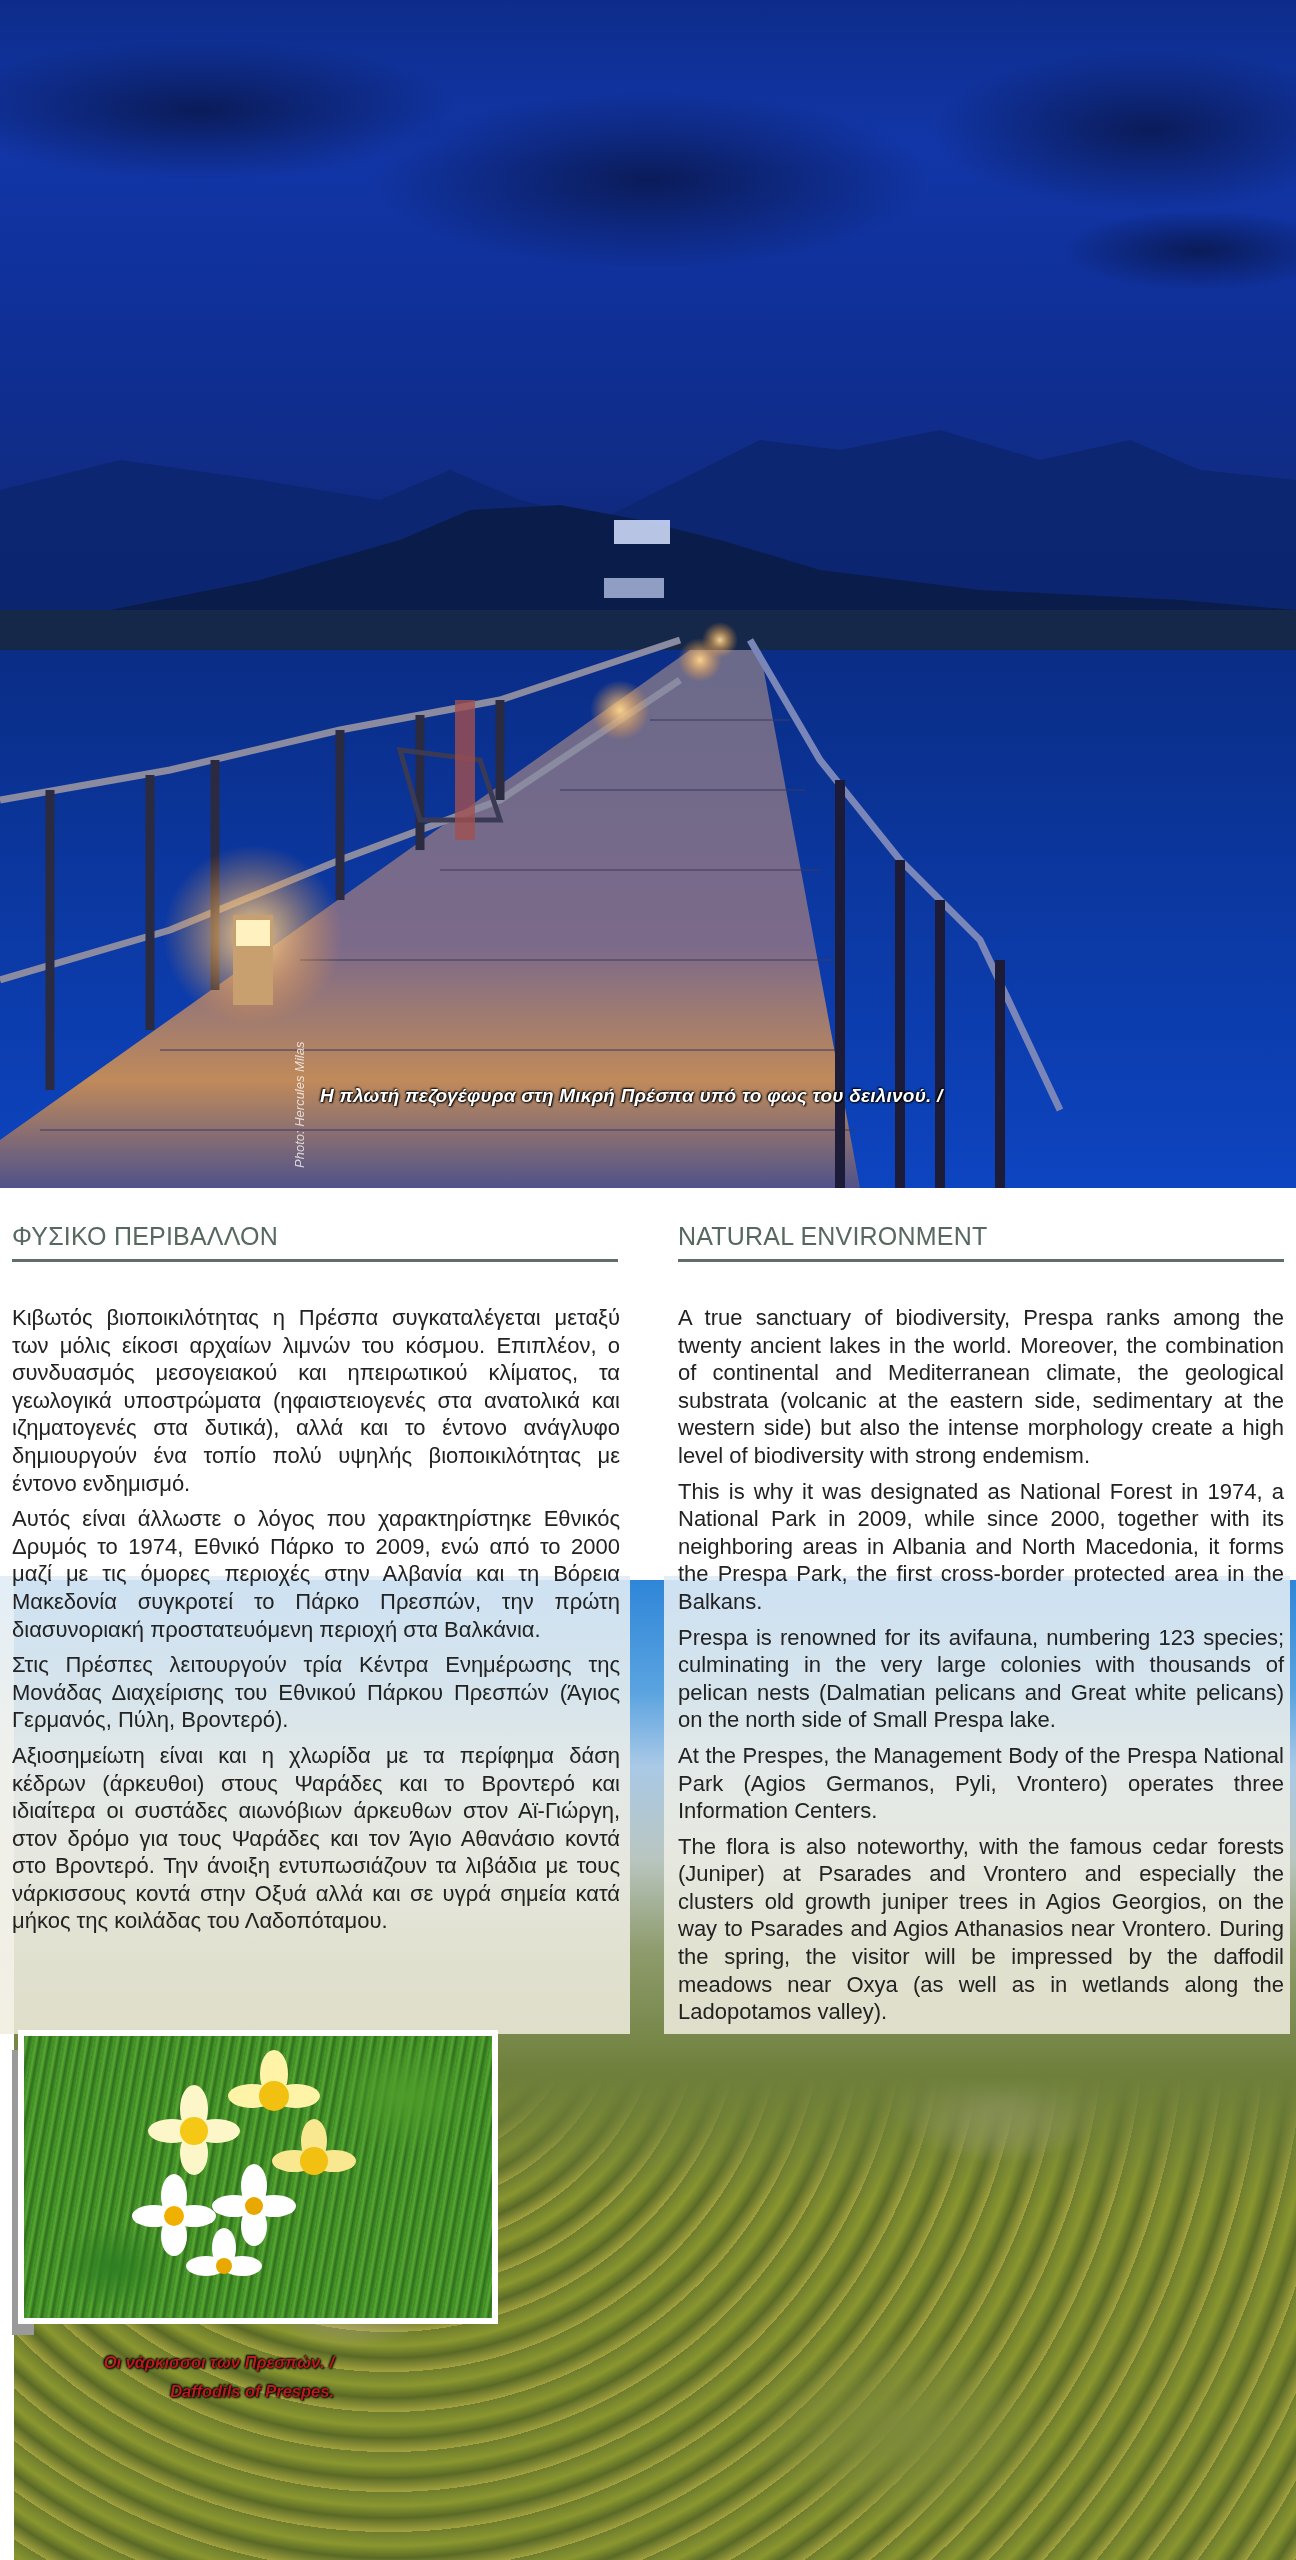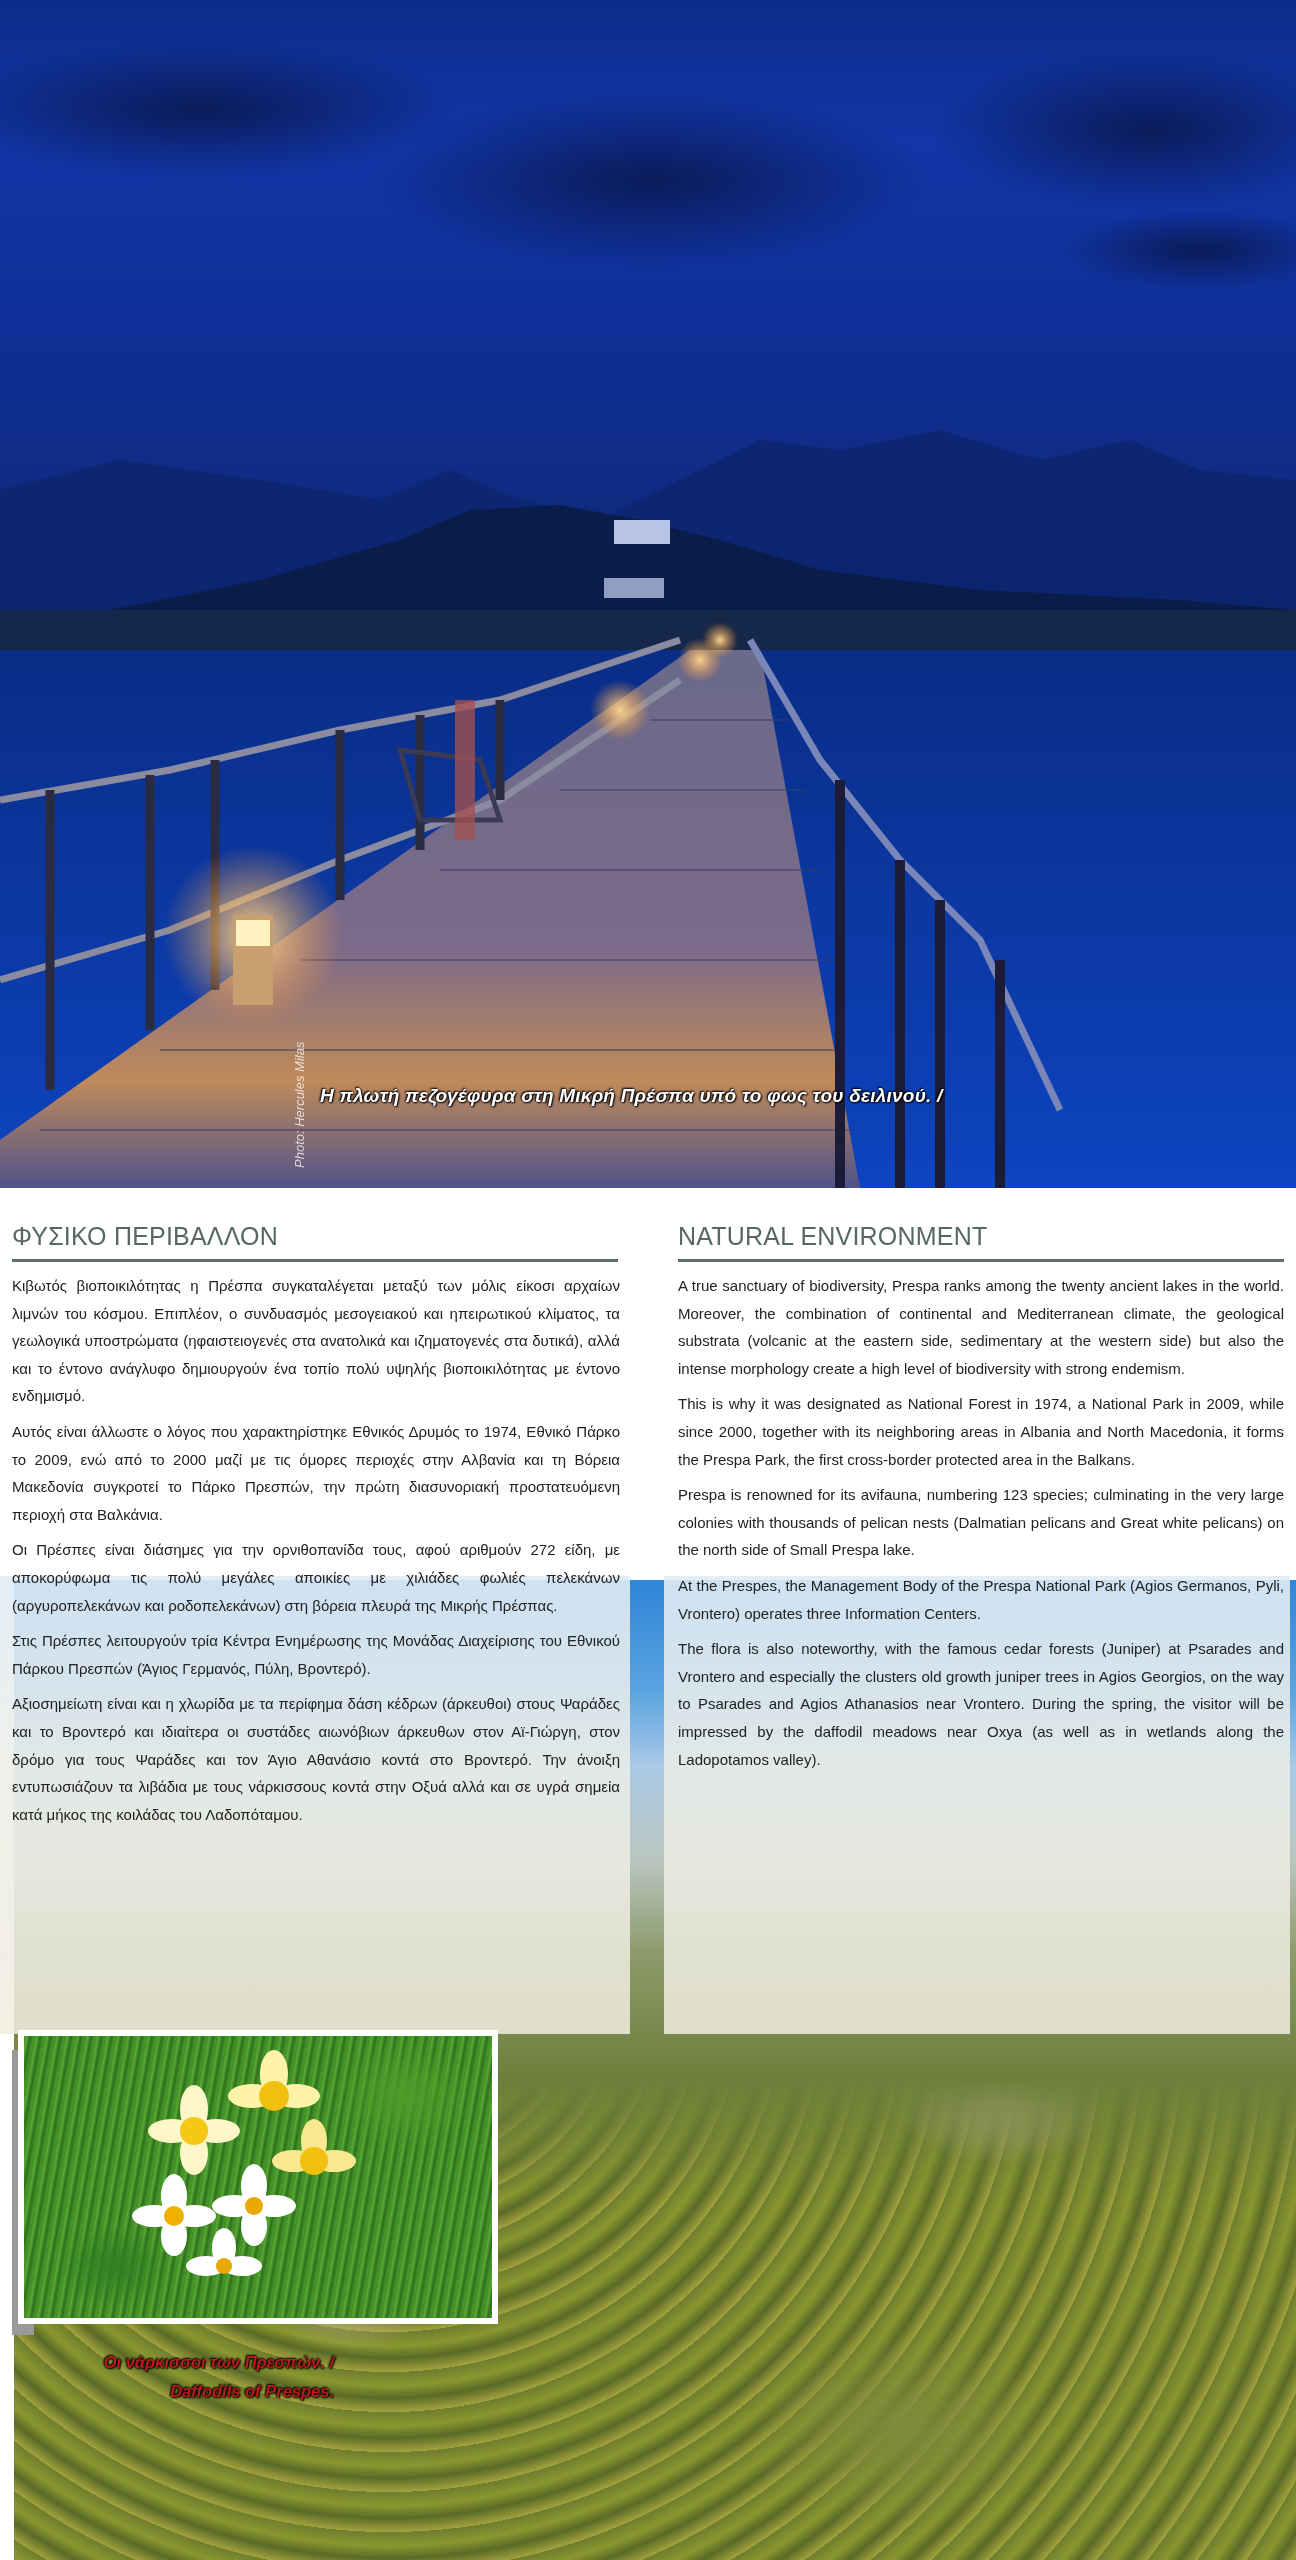--- a/index.html
+++ b/index.html
@@ -37,21 +37,21 @@
     .panel-gr-bot { left: 0; top: 1576px; width: 630px; height: 458px; background: linear-gradient(180deg, rgba(224,236,246,0.9) 0%, rgba(236,238,232,0.86) 40%, rgba(240,236,222,0.86) 100%); }
     .panel-en-bot { left: 664px; top: 1576px; width: 626px; height: 458px; background: linear-gradient(180deg, rgba(224,236,246,0.9) 0%, rgba(236,238,232,0.86) 40%, rgba(240,236,222,0.86) 100%); }
 
     .heading { position: absolute; font-size: 25px; color: #56685f; letter-spacing: 0.2px; font-weight: normal; }
     .heading-gr { left: 12px; top: 1222px; text-align: right; }
     .heading-en { left: 678px; top: 1222px; }
     .rule { position: absolute; height: 3px; background: #5f6e67; }
     .rule-gr { left: 12px; top: 1259px; width: 606px; }
     .rule-en { left: 678px; top: 1259px; width: 606px; }
 
-    .body-text { position: absolute; font-size: 15px; line-height: 27.6px; color: #222; text-align: justify; }
+    .body-text { position: absolute; font-size: 22px; line-height: 27.6px; color: #222; text-align: justify; margin-top: 32px; }
     .body-gr { left: 12px; top: 1272px; width: 608px; }
     .body-en { left: 678px; top: 1272px; width: 606px; }
     .body-text p { margin-bottom: 8px; hyphens: auto; }
 
     
     .inset-shadow { position: absolute; left: 12px; top: 2050px; width: 22px; height: 285px; background: #9a9a9a; }
     .inset { position: absolute; left: 18px; top: 2030px; width: 480px; height: 294px; background: #ffffff; padding: 6px; }
     .inset-photo { width: 100%; height: 100%; overflow: hidden; position: relative;
       background:
         radial-gradient(ellipse 80px 60px at 90px 230px, #2f7f23 0%, transparent 70%),
@@ -160,21 +160,20 @@
 <div class="panel-bg panel-gr-top"></div>
 <div class="panel-bg panel-en-top"></div>
 <div class="panel-bg panel-gr-bot"></div>
 <div class="panel-bg panel-en-bot"></div>
 
 <h2 class="heading heading-gr">ΦΥΣΙΚΟ ΠΕΡΙΒΑΛΛΟΝ</h2>
 <div class="rule rule-gr"></div>
 <div class="body-text body-gr" lang="el">
   <p>Κιβωτός βιοποικιλότητας η Πρέσπα συγκαταλέγεται μεταξύ των μόλις είκοσι αρχαίων λιμνών του κόσμου. Επιπλέον, ο συνδυασμός μεσογειακού και ηπειρωτικού κλίματος, τα γεωλογικά υποστρώματα (ηφαιστειογενές στα ανατολικά και ιζηματογενές στα δυτικά), αλλά και το έντονο ανάγλυφο δημιουργούν ένα τοπίο πολύ υψηλής βιοποικιλότητας με έντονο ενδημισμό.</p>
   <p>Αυτός είναι άλλωστε ο λόγος που χαρακτηρίστηκε Εθνικός Δρυμός το 1974, Εθνικό Πάρκο το 2009, ενώ από το 2000 μαζί με τις όμορες περιοχές στην Αλβανία και τη Βόρεια Μακεδονία συγκροτεί το Πάρκο Πρεσπών, την πρώτη διασυνοριακή προστατευόμενη περιοχή στα Βαλκάνια.</p>
-  <p>Οι Πρέσπες είναι διάσημες για την ορνιθοπανίδα τους, αφού αριθμούν 272 είδη, με αποκορύφωμα τις πολύ μεγάλες αποικίες με χιλιάδες φωλιές πελεκάνων (αργυροπελεκάνων και ροδοπελεκάνων) στη βόρεια πλευρά της Μικρής Πρέσπας.</p>
   <p>Στις Πρέσπες λειτουργούν τρία Κέντρα Ενημέρωσης της Μονάδας Διαχείρισης του Εθνικού Πάρκου Πρεσπών (Άγιος Γερμανός, Πύλη, Βροντερό).</p>
   <p>Αξιοσημείωτη είναι και η χλωρίδα με τα περίφημα δάση κέδρων (άρκευθοι) στους Ψαράδες και το Βροντερό και ιδιαίτερα οι συστάδες αιωνόβιων άρκευθων στον Αϊ-Γιώργη, στον δρόμο για τους Ψαράδες και τον Άγιο Αθανάσιο κοντά στο Βροντερό. Την άνοιξη εντυπωσιάζουν τα λιβάδια με τους νάρκισσους κοντά στην Οξυά αλλά και σε υγρά σημεία κατά μήκος της κοιλάδας του Λαδοπόταμου.</p>
 </div>
 
 <h2 class="heading heading-en">NATURAL ENVIRONMENT</h2>
 <div class="rule rule-en"></div>
 <div class="body-text body-en" lang="en">
   <p>A true sanctuary of biodiversity, Prespa ranks among the twenty ancient lakes in the world. Moreover, the combination of continental and Mediterranean climate, the geological substrata (volcanic at the eastern side, sedimentary at the western side) but also the intense morphology create a high level of biodiversity with strong endemism.</p>
   <p>This is why it was designated as National Forest in 1974, a National Park in 2009, while since 2000, together with its neighboring areas in Albania and North Macedonia, it forms the Prespa Park, the first cross-border protected area in the Balkans.</p>
   <p>Prespa is renowned for its avifauna, numbering 123 species; culminating in the very large colonies with thousands of pelican nests (Dalmatian pelicans and Great white pelicans) on the north side of Small Prespa lake.</p>

